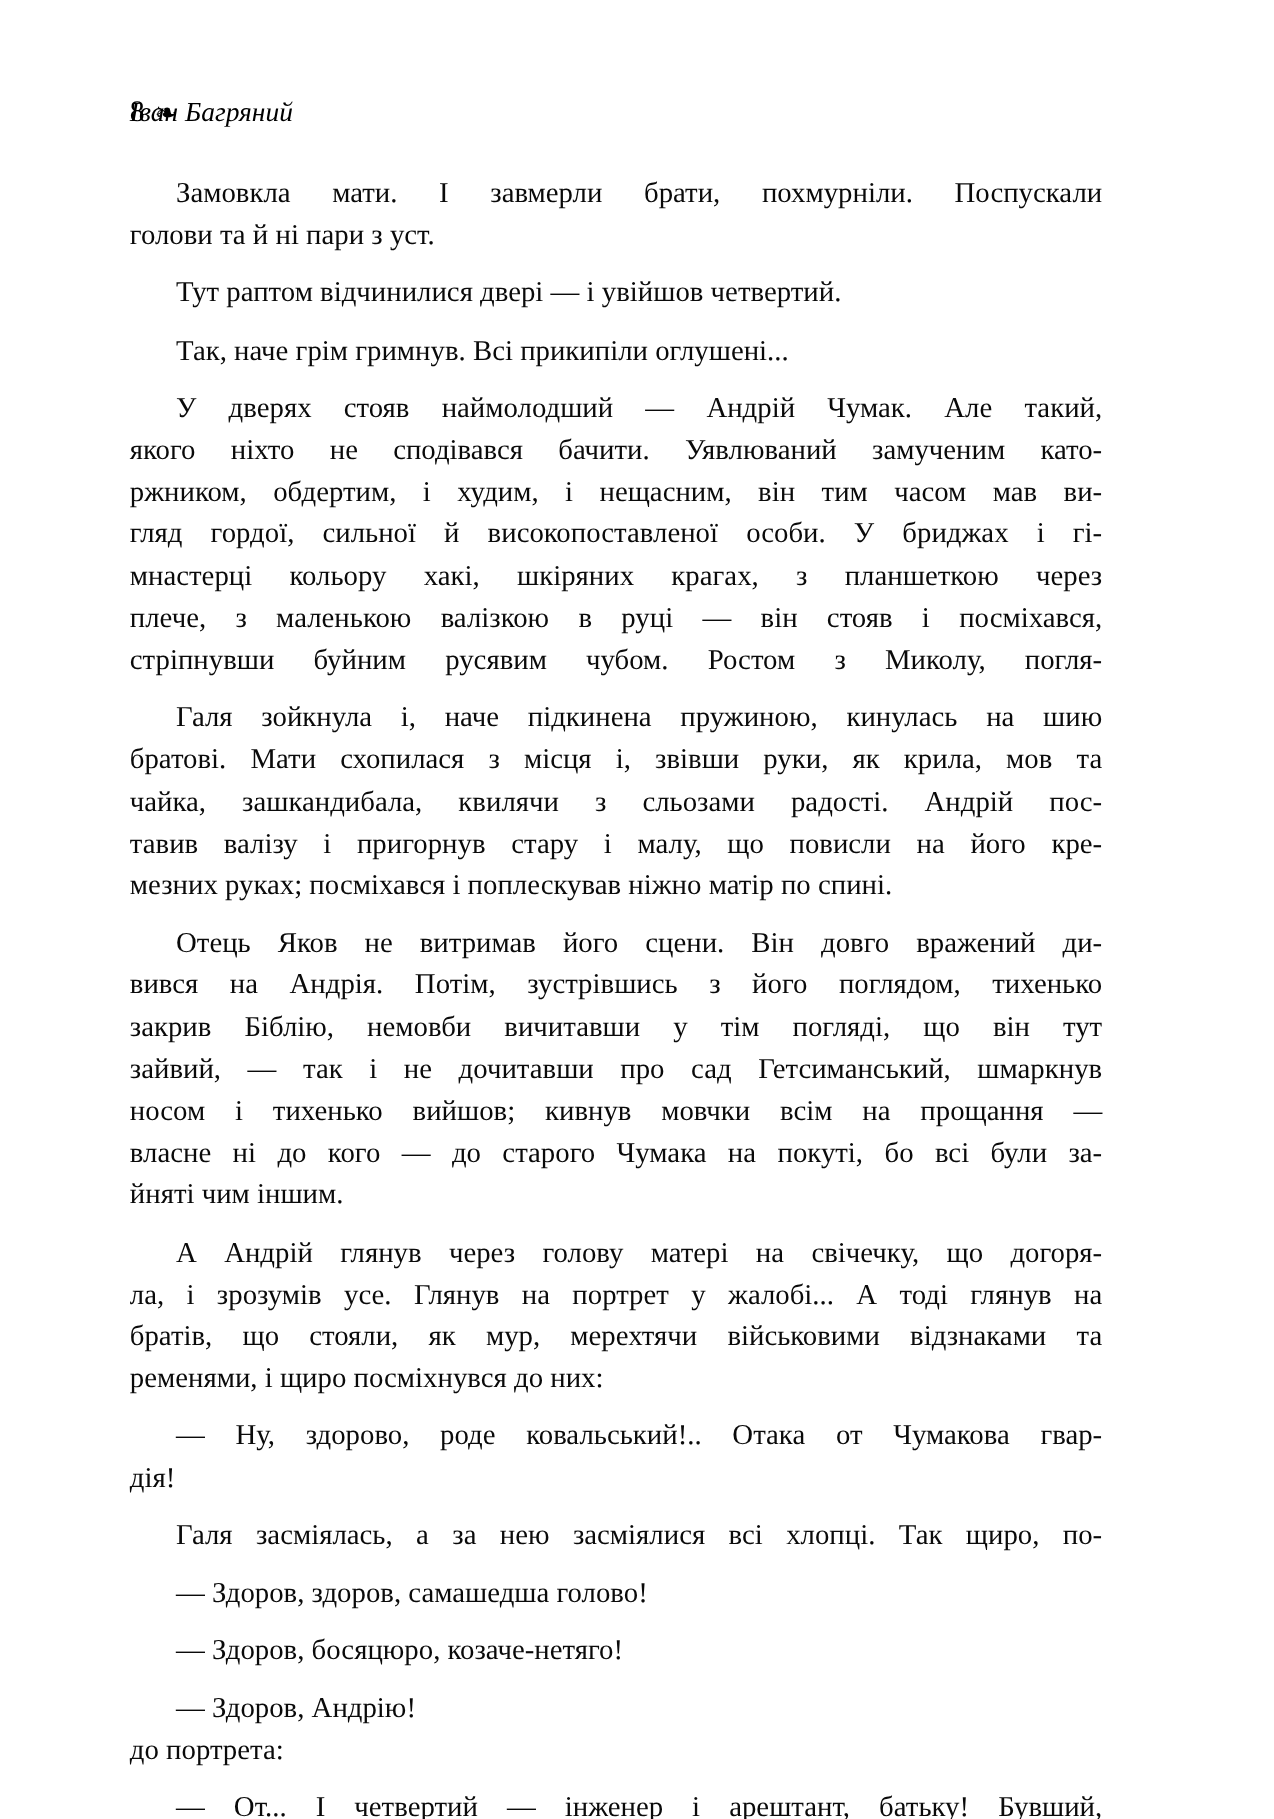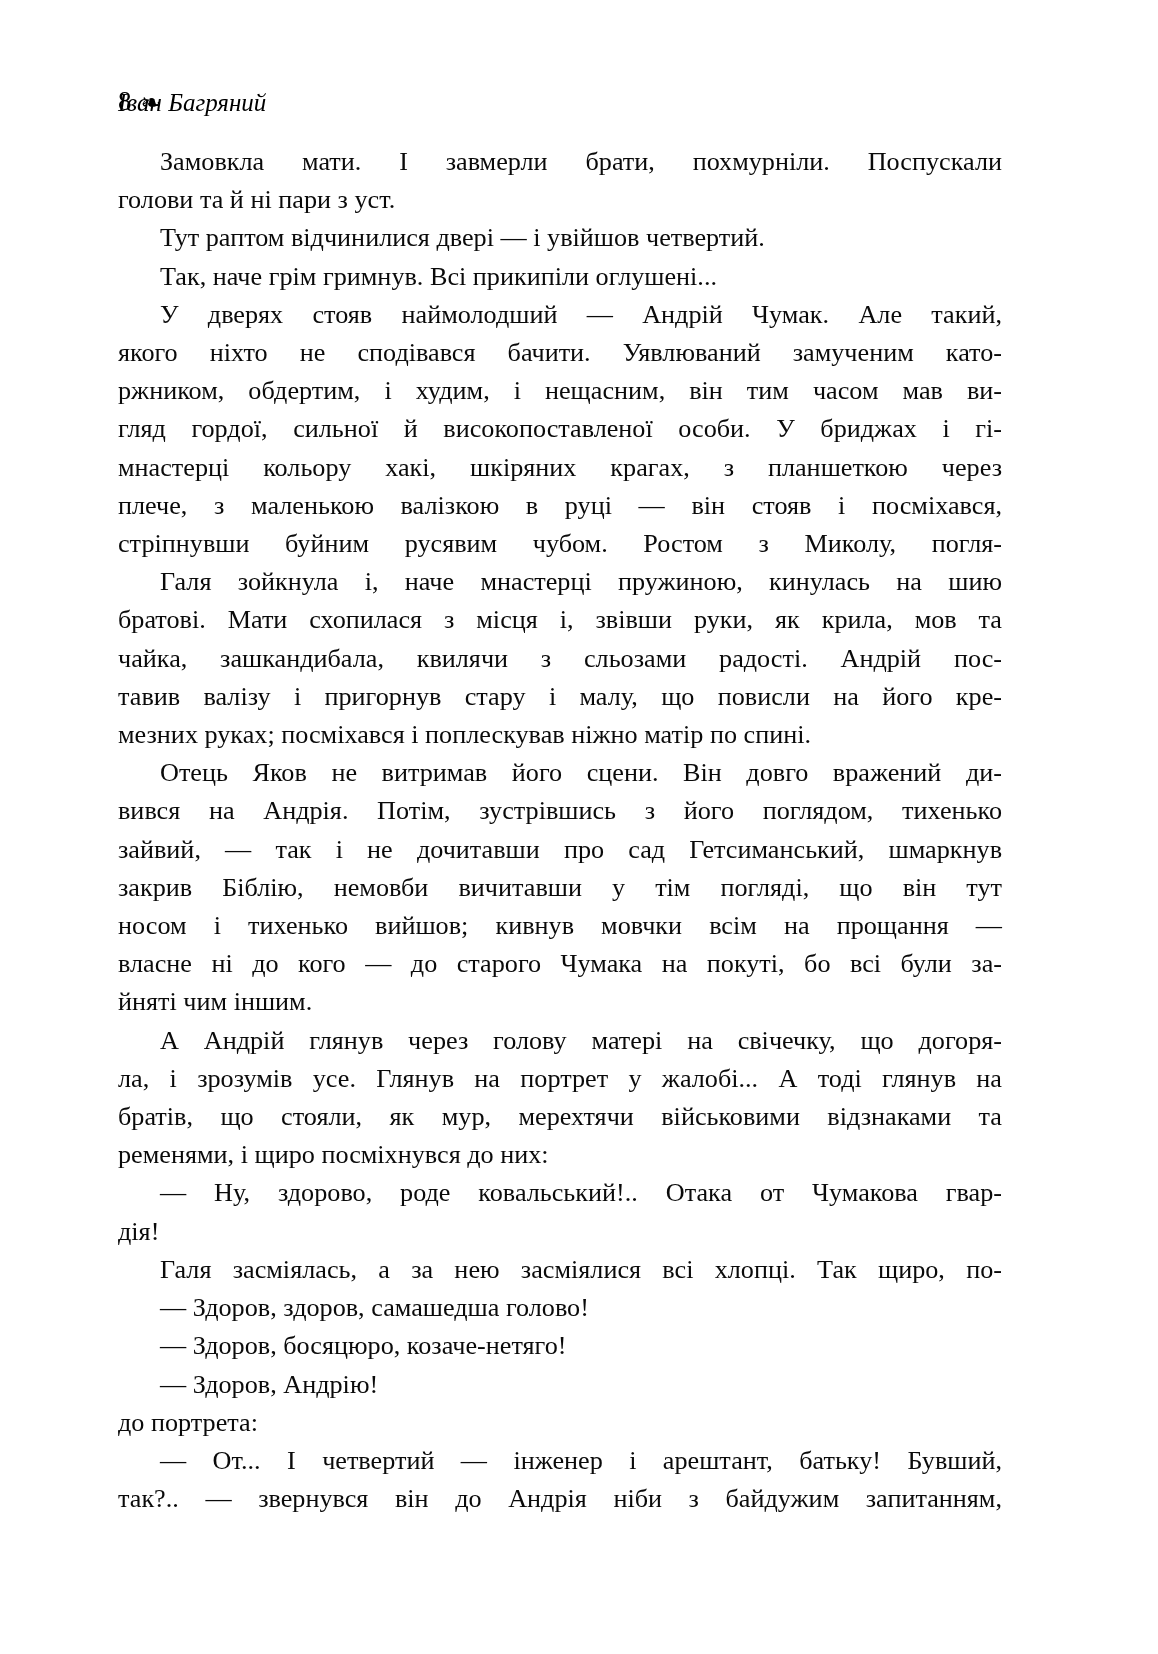--- a/index.html
+++ b/index.html
@@ -84,21 +84,21 @@
   }
   
   .textblock p:last-child { text-align: justify; }
 
   
   .ln {
     display: block;
     text-indent: 0;
     white-space: pre;
   }
-  .ln.indent { text-indent: 42px; }
+  .ln.indent { text-indent: 42px; margin-top: 14px; }
   
   .ln.just {
     text-align: justify;
     text-align-last: justify;
   }
   .ln.last { text-align: center; text-align-last: left; }
 </style>
 </head>
 <body>
 
@@ -126,31 +126,31 @@
       <p>
         <span class="ln indent just">У дверях стояв наймолодший — Андрій Чумак. Але такий,</span>
         <span class="ln just">якого ніхто не сподівався бачити. Уявлюваний замученим като-</span>
         <span class="ln just">ржником, обдертим, і худим, і нещасним, він тим часом мав ви-</span>
         <span class="ln just">гляд гордої, сильної й високопоставленої особи. У бриджах і гі-</span>
         <span class="ln just">мнастерці кольору хакі, шкіряних крагах, з планшеткою через</span>
         <span class="ln just">плече, з маленькою валізкою в руці — він стояв і посміхався,</span>
         <span class="ln just">стріпнувши буйним русявим чубом. Ростом з Миколу, погля-</span>
       </p>
       <p>
-        <span class="ln indent just">Галя зойкнула і, наче мнастерці пружиною, кинулась на шию</span>
+        <span class="ln indent just">Галя зойкнула і, наче підкинена пружиною, кинулась на шию</span>
         <span class="ln just">братові. Мати схопилася з місця і, звівши руки, як крила, мов та</span>
         <span class="ln just">чайка, зашкандибала, квилячи з сльозами радості. Андрій пос-</span>
         <span class="ln just">тавив валізу і пригорнув стару і малу, що повисли на його кре-</span>
         <span class="ln last">мезних руках; посміхався і поплескував ніжно матір по спині.</span>
       </p>
       <p>
         <span class="ln indent just">Отець Яков не витримав його сцени. Він довго вражений ди-</span>
         <span class="ln just">вився на Андрія. Потім, зустрівшись з його поглядом, тихенько</span>
+        <span class="ln just">закрив Біблію, немовби вичитавши у тім погляді, що він тут</span>
         <span class="ln just">зайвий, — так і не дочитавши про сад Гетсиманський, шмаркнув</span>
-        <span class="ln just">закрив Біблію, немовби вичитавши у тім погляді, що він тут</span>
         <span class="ln just">носом і тихенько вийшов; кивнув мовчки всім на прощання —</span>
         <span class="ln just">власне ні до кого — до старого Чумака на покуті, бо всі були за-</span>
         <span class="ln last">йняті чим іншим.</span>
       </p>
       <p>
         <span class="ln indent just">А Андрій глянув через голову матері на свічечку, що догоря-</span>
         <span class="ln just">ла, і зрозумів усе. Глянув на портрет у жалобі... А тоді глянув на</span>
         <span class="ln just">братів, що стояли, як мур, мерехтячи військовими відзнаками та</span>
         <span class="ln last">ременями, і щиро посміхнувся до них:</span>
       </p>

